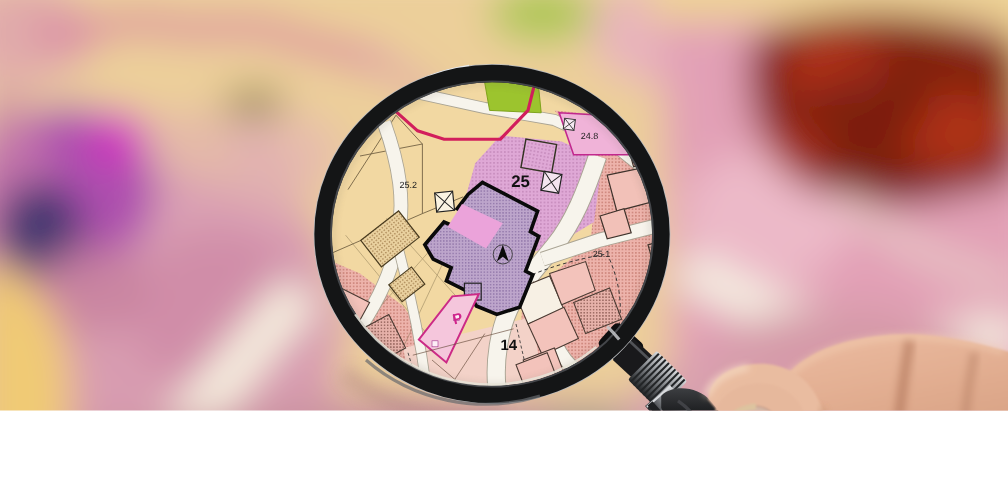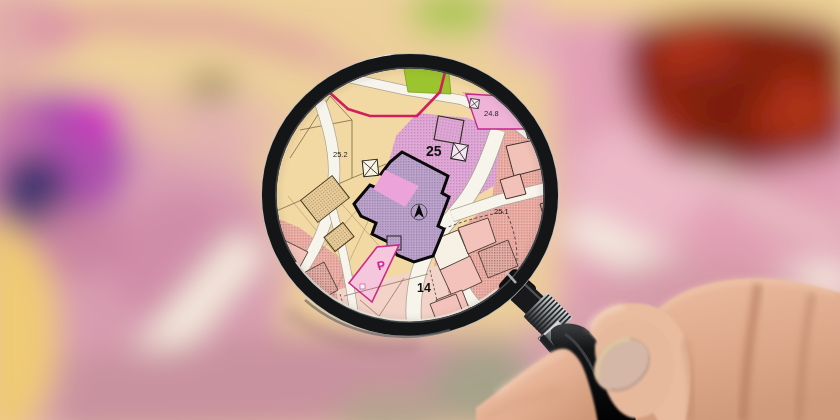--- a/index.html
+++ b/index.html
@@ -1,16 +1,16 @@
 <!DOCTYPE html>
 <html><head>
 <meta charset="utf-8">
 <style>
 html,body{margin:0;padding:0;background:#fff}
-#stage{position:relative;width:840px;height:420px;overflow:hidden;font-family:"Liberation Sans",sans-serif}
+#stage{position:relative;width:840px;height:342px;overflow:hidden;font-family:"Liberation Sans",sans-serif}
 svg{display:block}
 text{font-family:"Liberation Sans",sans-serif}
 </style>
 </head>
 <body>
 <div id="stage">
 <svg width="840" height="420" viewBox="0 0 840 420">
 <defs>
 <filter id="bgblur" x="-20%" y="-20%" width="140%" height="140%">
           <feGaussianBlur stdDeviation="16"></feGaussianBlur>

